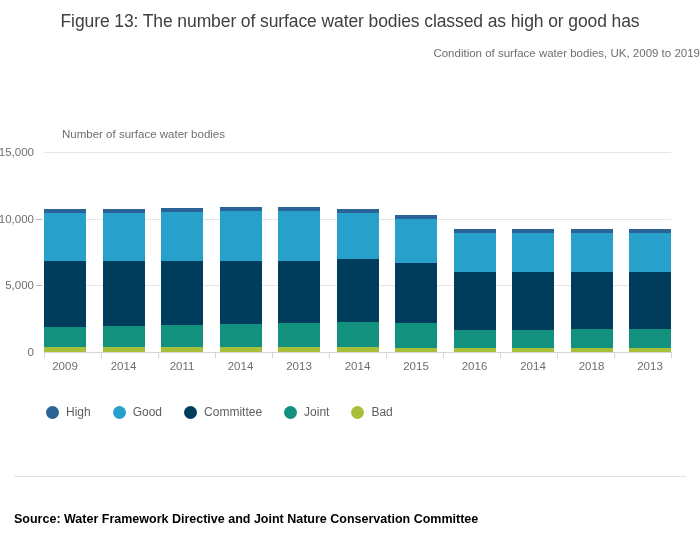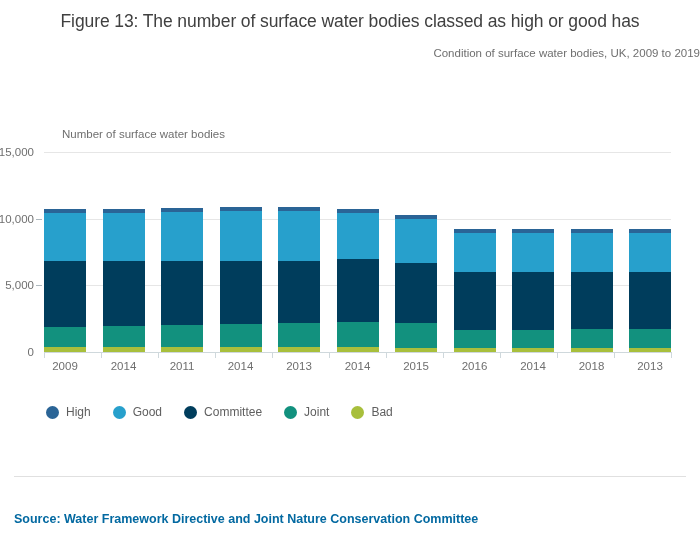--- a/index.html
+++ b/index.html
@@ -185,21 +185,21 @@
     width: 672px;
     height: 1px;
     background: #e0e0e0;
   }
   .source {
     position: absolute;
     left: 14px;
     top: 512px;
     font-size: 12.5px;
     font-weight: bold;
-    color: #0369a1;
+    color: #000000;
   }
 </style>
 </head>
 <body>
 
 <div class="header">
   <div class="chart-title">
     <div>Figure 13: The number of surface water bodies classed as high or good has</div>
   </div>
   <div class="chart-subtitle">Condition of surface water bodies, UK, 2009 to 2019</div>

